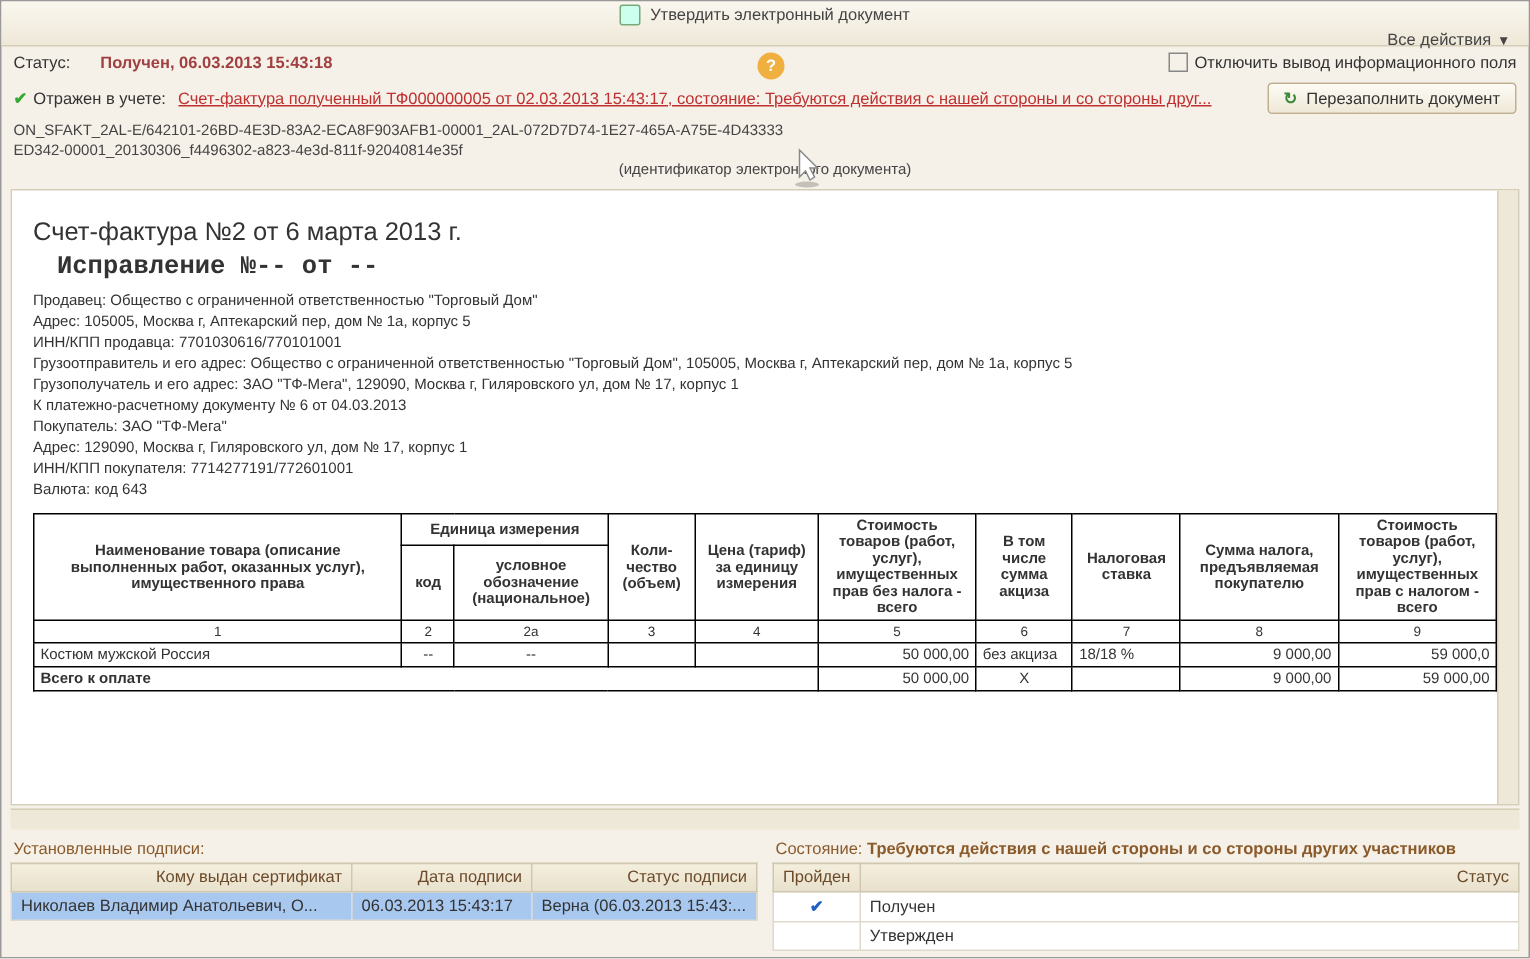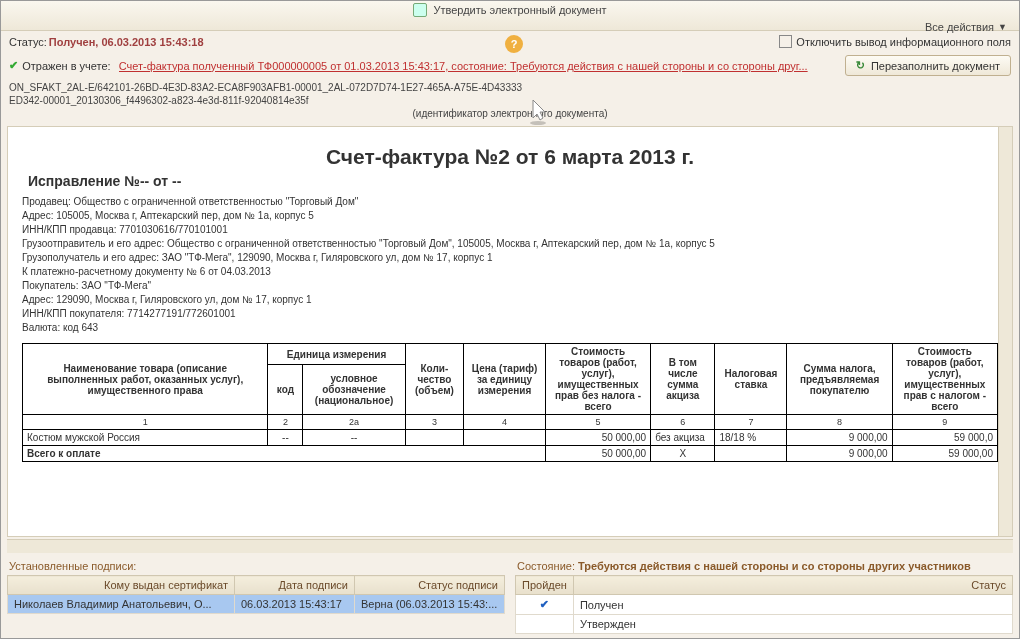--- a/index.html
+++ b/index.html
@@ -93,21 +93,21 @@
     font-weight: bold;
     line-height: 18px;
     margin-left: 8px;
     cursor: pointer;
   }
   .status-row {
     display: flex;
     align-items: center;
     padding: 4px 8px;
   }
-  .status-label { color: #333; margin-right: 2px; }
+  .status-label { color: #333; margin-right: 20px; }
   .status-value { color: #a04040; font-weight: bold; }
   .disable-info {
     margin-left: auto;
     display: flex;
     align-items: center;
     cursor: pointer;
   }
   .disable-info-icon {
     width: 13px;
     height: 13px;
@@ -168,28 +168,28 @@
     flex: 1;
     background: #fff;
     margin: 2px 6px;
     border: 1px solid #d5cdb8;
     padding: 12px 14px 6px 14px;
     overflow: hidden;
     position: relative;
   }
   .doc-area h2 {
     margin: 6px 0 4px 0;
-    font-size: 21px;
-    font-weight: bold;
-    text-align: center;
+    font-size: 17px;
+    font-weight: normal;
   }
   .doc-area h3 {
-    margin: 2px 0 6px 6px;
-    font-size: 14px;
-    font-weight: bold;
+    margin: 2px 0 6px 16px;
+    font-size: 17px;
+    font-weight: bold;
+    font-family: Liberation Mono, monospace;
   }
   .doc-line { font-size: 10px; line-height: 1.4; }
   
   table.invoice {
     border-collapse: collapse;
     width: 100%;
     margin-top: 8px;
     font-size: 10px;
   }
   table.invoice th, table.invoice td {
@@ -277,21 +277,21 @@
     <span class="status-value">Получен, 06.03.2013 15:43:18</span>
     <div class="disable-info">
       <div class="disable-info-icon"></div>
       <span>Отключить вывод информационного поля</span>
     </div>
   </div>
 
   <div class="reflect-row">
     <span class="green-check">✔</span>
     <span class="reflect-label">Отражен в учете:</span>
-    <a class="red-link">Счет-фактура полученный ТФ000000005 от 01.03.2013 15:43:17, состояние: Требуются действия с нашей стороны и со стороны друг...</a>
+    <a class="red-link">Счет-фактура полученный ТФ000000005 от 02.03.2013 15:43:17, состояние: Требуются действия с нашей стороны и со стороны друг...</a>
     <div class="refill-btn">
       <span class="refill-icon">↻</span>
       <span>Перезаполнить документ</span>
     </div>
   </div>
 
   <div class="id-block">
     <div>ON_SFAKT_2AL-E/642101-26BD-4E3D-83A2-ECA8F903AFB1-00001_2AL-072D7D74-1E27-465A-A75E-4D43333</div>
     <div>ED342-00001_20130306_f4496302-a823-4e3d-811f-92040814e35f</div>
     <div class="id-sub">(идентификатор электронного документа)</div>

